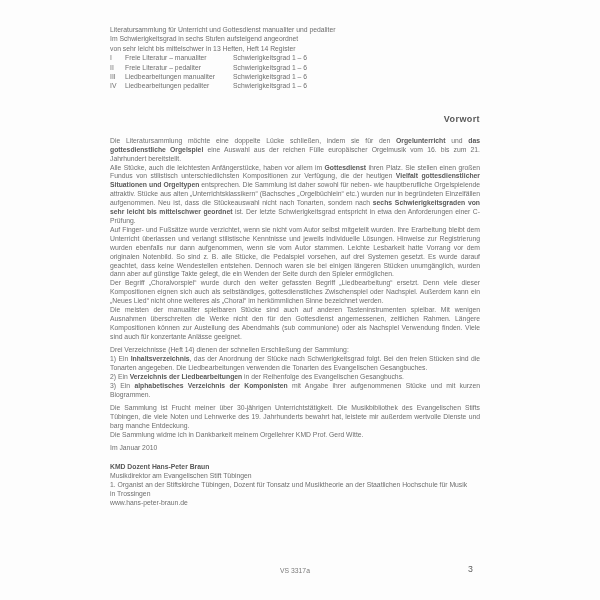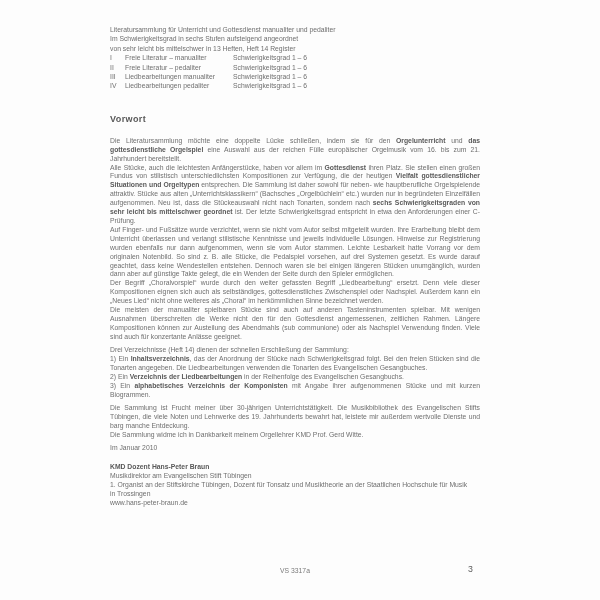--- a/index.html
+++ b/index.html
@@ -16,21 +16,21 @@
 
   .header-line { font-size: 6.8px; line-height: 9.4px; white-space: nowrap; }
   .volumes { margin-top: 0; }
   .volume-row { display: flex; font-size: 6.8px; line-height: 9.4px; white-space: nowrap; }
   .vol-numeral { width: 15px; flex: 0 0 auto; }
   .vol-title { width: 108px; flex: 0 0 auto; }
   .vol-grade { flex: 0 0 auto; }
 
   .doc-title {
     margin-top: 23px;
-    text-align: left;
+    text-align: right;
     font-weight: bold;
     font-size: 9px;
     letter-spacing: 0.4px;
     color: #595959;
   }
 
   .body-text { margin-top: 13px; }
   p.para {
     font-size: 6.8px;
     line-height: 8.9px;

